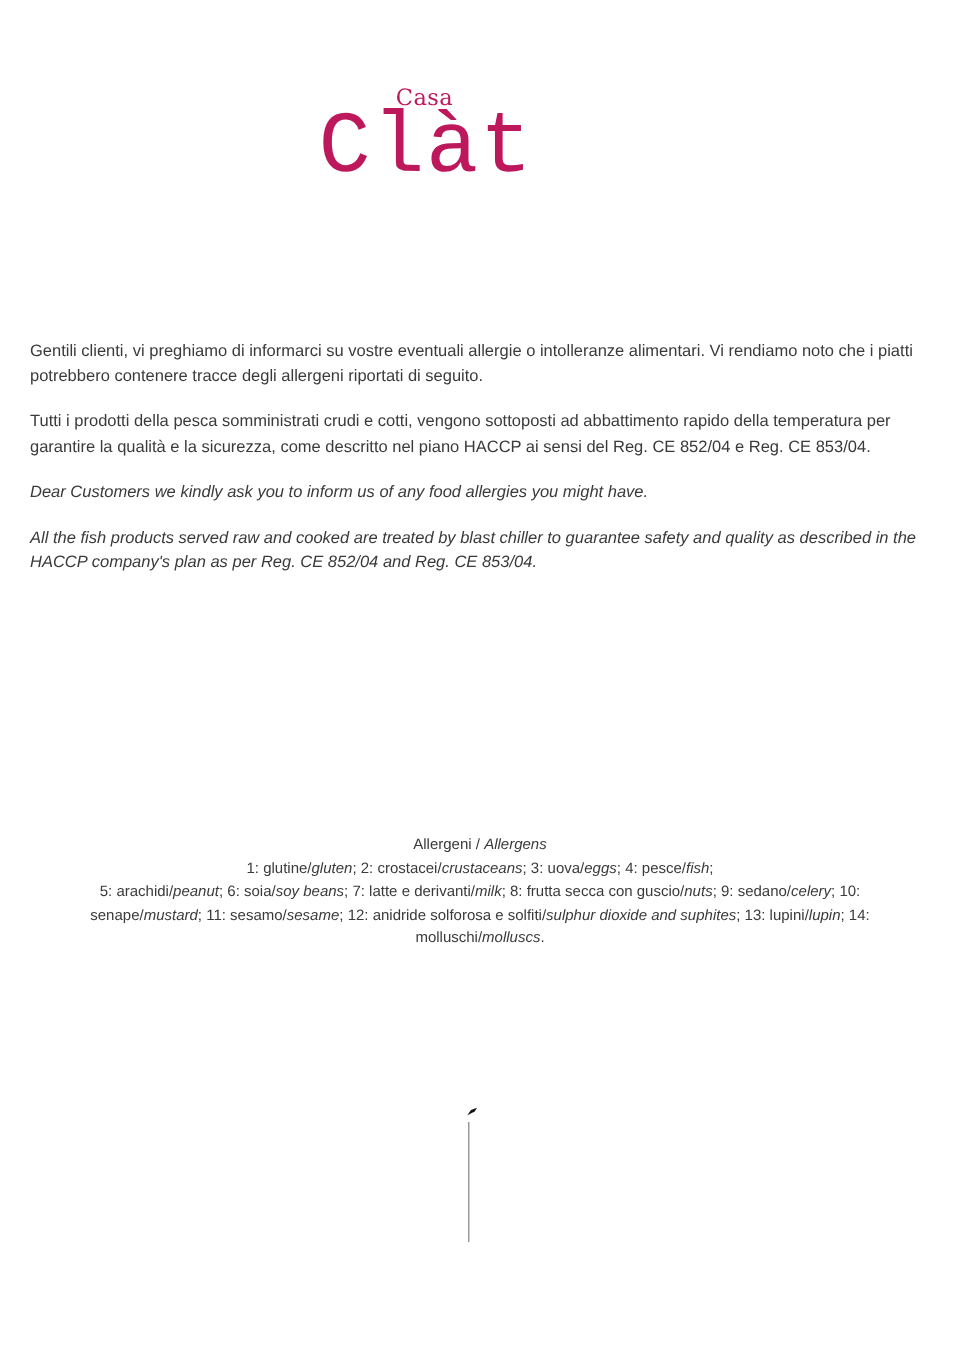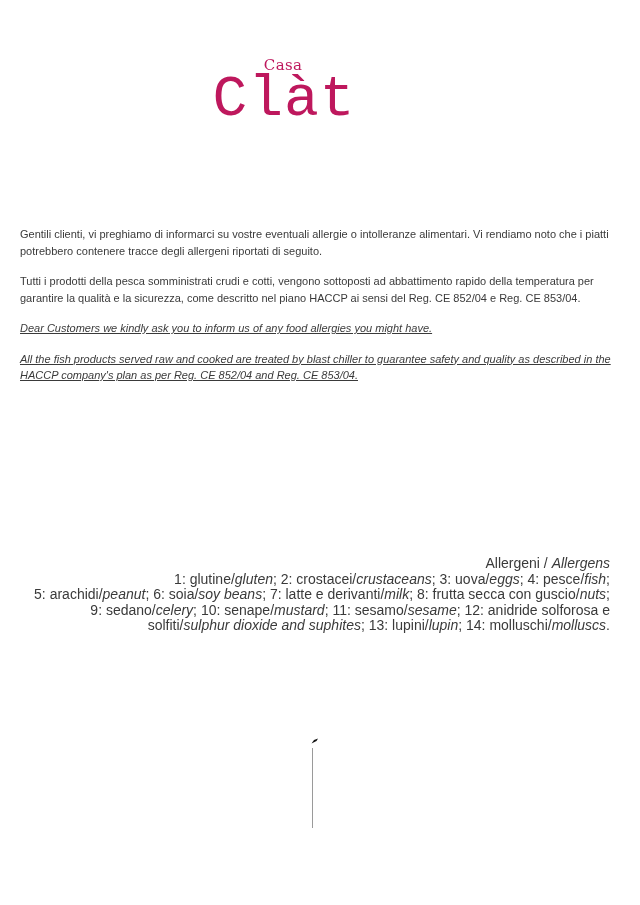--- a/index.html
+++ b/index.html
@@ -47,29 +47,28 @@
       width: 600px;
       text-align: left;
       font-size: 11px;
       line-height: 16.5px;
     }
     .intro p {
       margin: 0 0 14px 0;
     }
     .intro p.it {
       font-style: italic;
-      text-decoration: underline;
     }
     .allergens {
       position: absolute;
       top: 556px;
       left: 30px;
       width: 580px;
-      text-align: right;
-      font-size: 14px;
+      text-align: center;
+      font-size: 10px;
       line-height: 15.5px;
     }
     .allergens .title em,
     .allergens em {
       font-style: italic;
     }
     .ornament {
       position: absolute;
       left: 311px;
       top: 738px;

